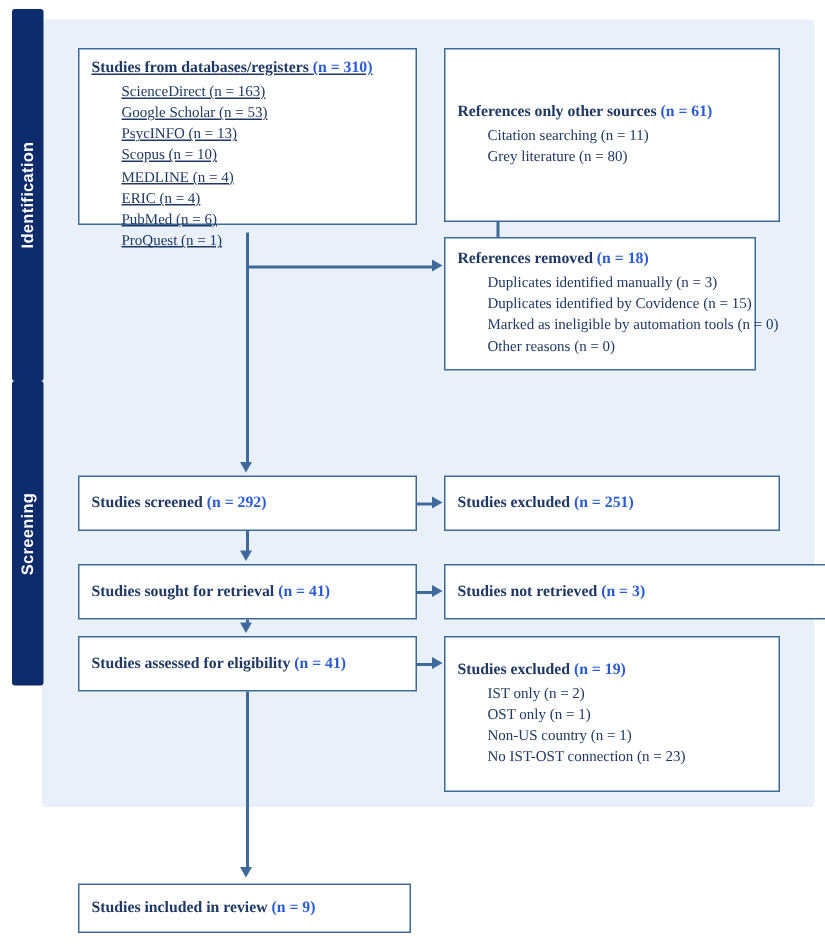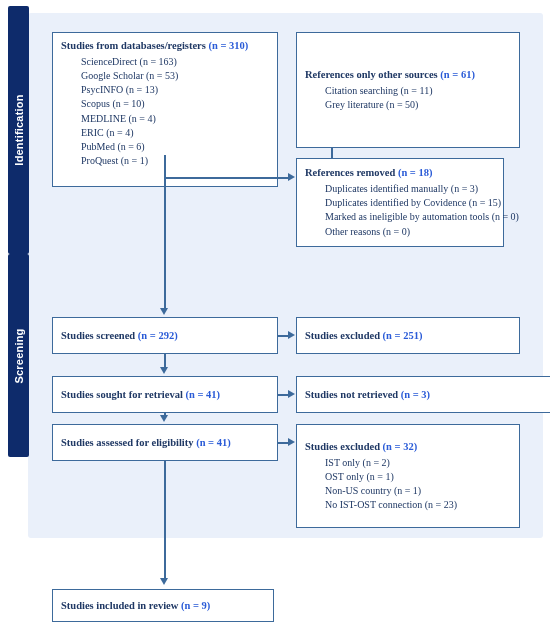--- a/index.html
+++ b/index.html
@@ -129,21 +129,21 @@
 
   <div class="backdrop"></div>
 
   <div class="rail rail-identification">
     <span class="rail-label">Identification</span>
   </div>
   <div class="rail rail-screening">
     <span class="rail-label">Screening</span>
   </div>
 
-  <div class="box" style="left:52px; top:32px; width:226px; height:155px;">
+  <div class="box" style="left:52px; top:32px; width:226px; height:118px;text-decoration:underline;">
     <div class="box-title">
       <span>Studies from databases/registers </span><span class="count">(n = 310)</span>
     </div>
     <ul class="box-list">
       <li>ScienceDirect (n = 163)</li>
       <li>Google Scholar (n = 53)</li>
       <li>PsycINFO (n = 13)</li>
       <li>Scopus (n = 10)</li>
       <li>MEDLINE (n = 4)</li>
       <li>ERIC (n = 4)</li>
@@ -152,21 +152,21 @@
     </ul>
   </div>
 
   <div class="box center" style="left:296px; top:32px; width:224px; height:116px;">
     <div style="width:100%;">
       <div class="box-title">
         <span>References only other sources </span><span class="count">(n = 61)</span>
       </div>
       <ul class="box-list">
         <li>Citation searching (n = 11)</li>
-        <li>Grey literature (n = 50)</li>
+        <li>Grey literature (n = 80)</li>
       </ul>
     </div>
   </div>
 
   <div class="box center" style="left:296px; top:158px; width:208px; height:89px;">
     <div style="width:100%;">
       <div class="box-title">
         <span>References removed </span><span class="count">(n = 18)</span>
       </div>
       <ul class="box-list">
@@ -204,21 +204,21 @@
 
   <div class="box center" style="left:52px; top:424px; width:226px; height:37px;">
     <div class="box-title">
       <span>Studies assessed for eligibility </span><span class="count">(n = 41)</span>
     </div>
   </div>
 
   <div class="box center" style="left:296px; top:424px; width:224px; height:104px;">
     <div style="width:100%;">
       <div class="box-title">
-        <span>Studies excluded </span><span class="count">(n = 32)</span>
+        <span>Studies excluded </span><span class="count">(n = 19)</span>
       </div>
       <ul class="box-list">
         <li>IST only (n = 2)</li>
         <li>OST only (n = 1)</li>
         <li>Non-US country (n = 1)</li>
         <li>No IST-OST connection (n = 23)</li>
       </ul>
     </div>
   </div>
 

